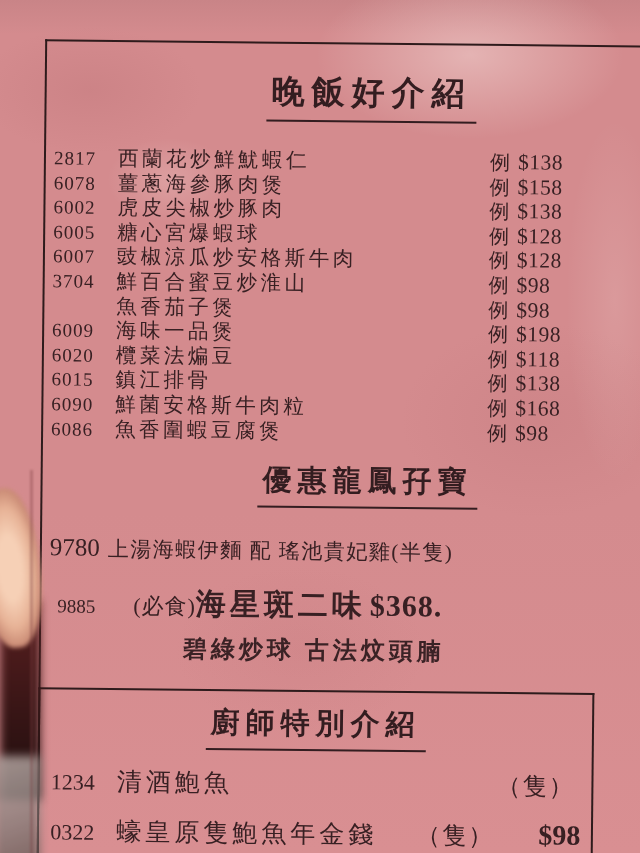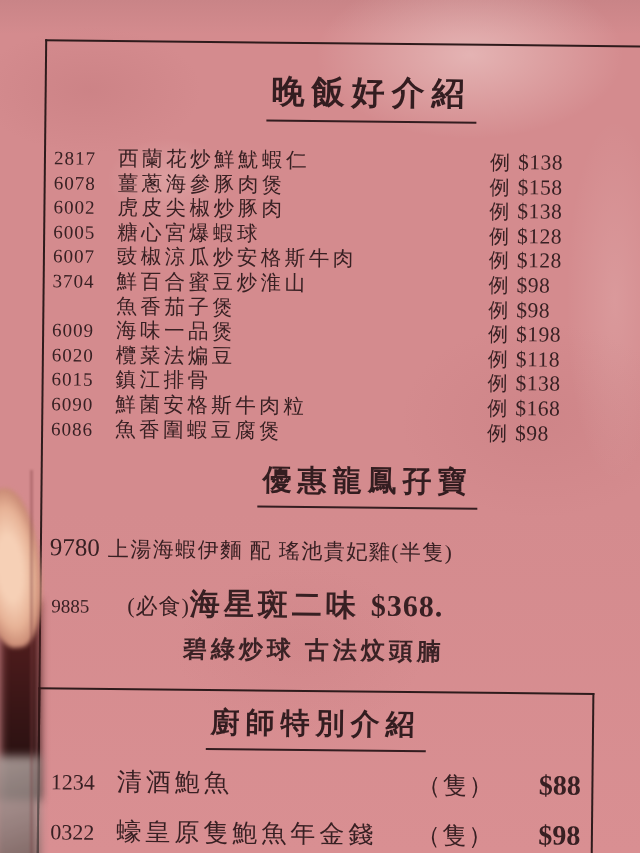--- a/index.html
+++ b/index.html
@@ -64,24 +64,24 @@
   .c-code{width:64px;font-size:19px;letter-spacing:1px;}
   .c-name{flex:1;letter-spacing:3.5px;}
   .c-unit{width:28px;font-size:20px;}
   .c-price{width:66px;text-align:left;font-size:21.5px;letter-spacing:.5px;}
   
   .combo-row{display:flex;align-items:baseline;margin-top:28px;font-size:21px;}
   .combo-code{width:58px;font-size:25px;}
   .combo-name{flex:1;letter-spacing:1.5px;}
   .combo-price{font-size:21.5px;letter-spacing:.5px;}
   .feature-row{display:flex;align-items:baseline;margin-top:20px;}
-  .feat-code{width:60px;font-size:19px;margin-left:2px;}
+  .feat-code{width:60px;font-size:19px;margin-left:8px;}
   .feat-prefix{font-size:22px;letter-spacing:1px;margin-left:16px;}
   .feat-name{font-size:30px;font-weight:bold;letter-spacing:4px;}
-  .feat-price{font-size:30px;font-weight:bold;margin-left:11px;letter-spacing:1px;}
+  .feat-price{font-size:30px;font-weight:bold;margin-left:4px;letter-spacing:1px;}
   .feature-sub{
     margin-top:8px;text-align:center;font-size:24px;font-weight:bold;
     letter-spacing:4px;color:#3a2225;
   }
   
   .section3{
     margin-top:24px;margin-left:-2.5px;width:552px;height:260px;
     border-top:2.5px solid #2e1b1c;border-right:2.5px solid #2e1b1c;
     border-left:2.5px solid #2e1b1c;
   }
@@ -191,21 +191,20 @@
       <div class="feature-sub">碧綠炒球 古法炆頭腩</div>
     </div>
 
     <div class="section3">
       <div class="sec-title title3">廚師特別介紹</div>
       <div class="list3">
         <div class="row3">
           <span class="c3-code">1234</span>
           <span class="c3-name">清酒鮑魚</span>
           <span class="c3-unit">（隻）</span>
-          <span class="c3-price">$88</span>
         </div>
         <div class="row3">
           <span class="c3-code">0322</span>
           <span class="c3-name">蠔皇原隻鮑魚年金錢</span>
           <span class="c3-unit">（隻）</span>
           <span class="c3-price">$98</span>
         </div>
 
       </div>
     </div>

